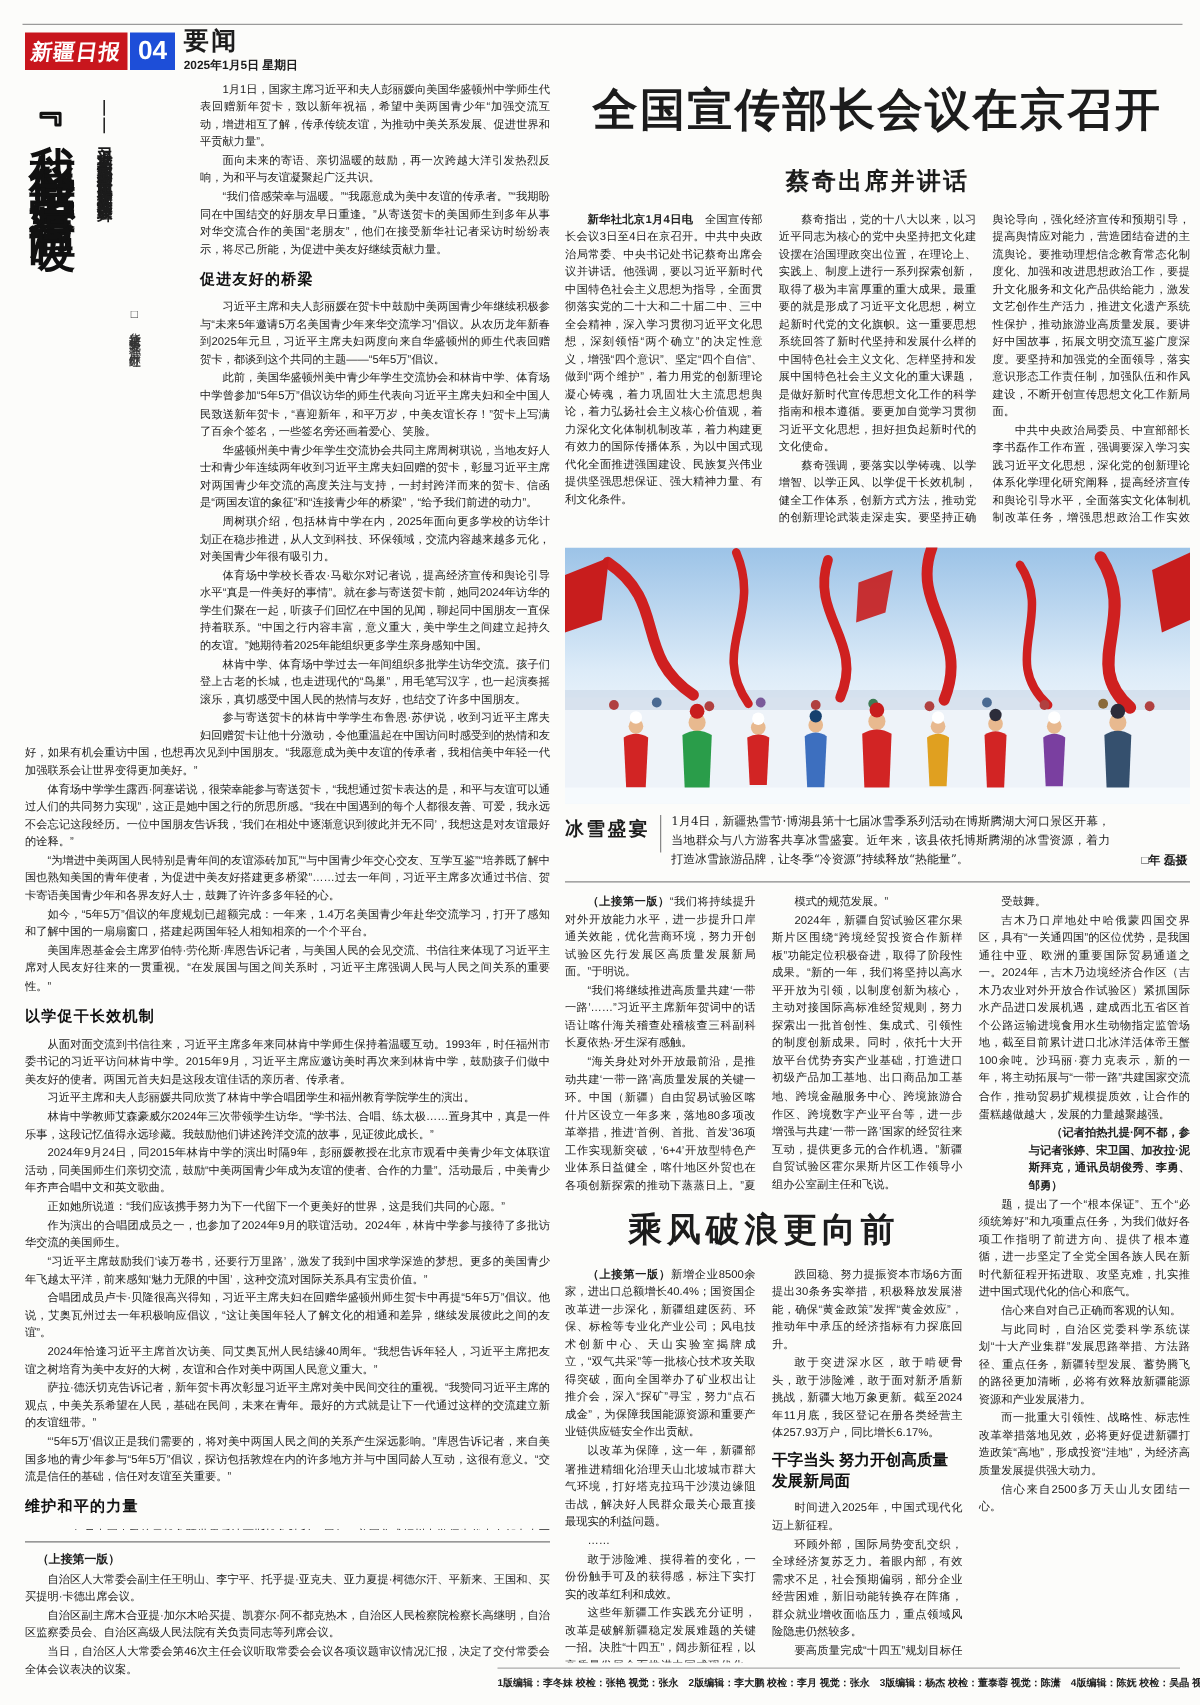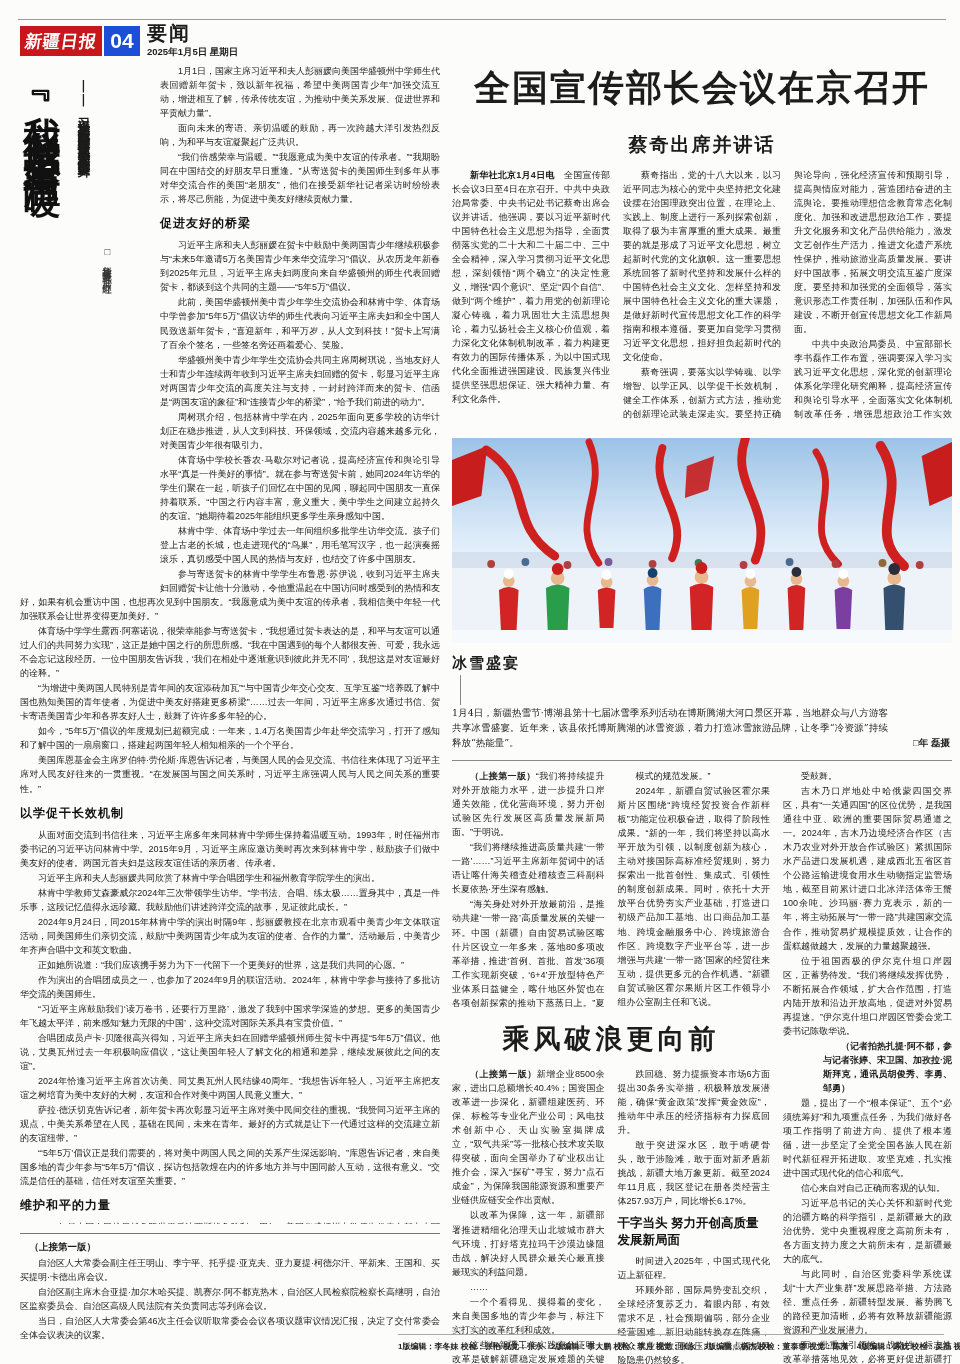--- a/index.html
+++ b/index.html
@@ -31,21 +31,21 @@
   .subhead{font-weight:bold;font-size:12px;text-align:left;text-indent:0;margin:9px 0 6px;letter-spacing:1px;color:#111;}
   .subhead2{font-weight:bold;font-size:12.5px;text-indent:0;margin:7px 0 5px;line-height:1.35;color:#111;}
   .jump-rule{border-top:1px solid #777;margin:9px 0 7px;}
   .jump-marker{font-weight:bold;font-size:9.5px;text-indent:1em;margin:0 0 2px 0;}
 
   
   .main-headline{text-align:center;font-weight:bold;font-size:36px;letter-spacing:2px;line-height:1.1;margin:4px 0 0;}
   .main-subheadline{text-align:center;font-weight:bold;font-size:19px;letter-spacing:2px;margin:24px 0 10px;}
   .main-cols{column-count:3;column-gap:13px;height:262px;overflow:hidden;}
   .photo-wrap{margin-top:8px;line-height:0;}
-  .caption-row{display:flex;align-items:flex-start;margin-top:7px;position:relative;flex-direction:column;}
+  .caption-row{display:flex;align-items:flex-start;margin-top:7px;position:relative;}
   .caption-label{font-weight:bold;font-size:15px;letter-spacing:2px;white-space:nowrap;padding-top:4px;}
   .caption-div{width:1px;background:#888;height:30px;margin:2px 8px 0 8px;flex:none;}
   .caption-text{flex:1;font-family:"DejaVu Serif",serif;font-size:9.5px;line-height:1.6;text-align:justify;
                 color:#222;padding-right:64px;}
   .caption-credit{position:absolute;right:2px;bottom:0;font-weight:bold;font-size:9.5px;font-family:"Liberation Sans",sans-serif;}
   .section-rule{border-top:1px solid #888;margin:10px 0 8px;}
 
   
   .bottom-section{display:flex;gap:13px;height:622px;overflow:hidden;}
   .br-left{width:318px;flex:none;}
@@ -83,21 +83,21 @@
           <div class="v-title">『我们倍感荣幸与温暖』</div>
           <div class="v-subtitle">——习近平主席和夫人彭丽媛回赠新年贺卡让美国青少年和友好人士深受鼓舞</div>
           <div class="v-byline">□新华社记者吴晓凌 孙浩 乔继红</div>
         </div>
         <div>
             <p class="para">1月1日，国家主席习近平和夫人彭丽媛向美国华盛顿州中学师生代表回赠新年贺卡，致以新年祝福，希望中美两国青少年“加强交流互动，增进相互了解，传承传统友谊，为推动中美关系发展、促进世界和平贡献力量”。</p>
             <p class="para">面向未来的寄语、亲切温暖的鼓励，再一次跨越大洋引发热烈反响，为和平与友谊凝聚起广泛共识。</p>
             <p class="para">“我们倍感荣幸与温暖。”“我愿意成为美中友谊的传承者。”“我期盼同在中国结交的好朋友早日重逢。”从寄送贺卡的美国师生到多年从事对华交流合作的美国“老朋友”，他们在接受新华社记者采访时纷纷表示，将尽己所能，为促进中美友好继续贡献力量。</p>
             <p class="subhead">促进友好的桥梁</p>
             <p class="para">习近平主席和夫人彭丽媛在贺卡中鼓励中美两国青少年继续积极参与“未来5年邀请5万名美国青少年来华交流学习”倡议。从农历龙年新春到2025年元旦，习近平主席夫妇两度向来自华盛顿州的师生代表回赠贺卡，都谈到这个共同的主题——“5年5万”倡议。</p>
-            <p class="para">此前，美国华盛顿州美中青少年学生交流协会和林肯中学、体育场中学曾参加“5年5万”倡议访华的师生代表向习近平主席夫妇和全中国人民致送新年贺卡，“喜迎新年，和平万岁，从人文到科技！”贺卡上写满了百余个签名，一些签名旁还画着爱心、笑脸。</p>
+            <p class="para">此前，美国华盛顿州美中青少年学生交流协会和林肯中学、体育场中学曾参加“5年5万”倡议访华的师生代表向习近平主席夫妇和全中国人民致送新年贺卡，“喜迎新年，和平万岁，中美友谊长存！”贺卡上写满了百余个签名，一些签名旁还画着爱心、笑脸。</p>
             <p class="para">华盛顿州美中青少年学生交流协会共同主席周树琪说，当地友好人士和青少年连续两年收到习近平主席夫妇回赠的贺卡，彰显习近平主席对两国青少年交流的高度关注与支持，一封封跨洋而来的贺卡、信函是“两国友谊的象征”和“连接青少年的桥梁”，“给予我们前进的动力”。</p>
             <p class="para">周树琪介绍，包括林肯中学在内，2025年面向更多学校的访华计划正在稳步推进，从人文到科技、环保领域，交流内容越来越多元化，对美国青少年很有吸引力。</p>
             <p class="para">体育场中学校长香农·马歇尔对记者说，提高经济宣传和舆论引导水平“真是一件美好的事情”。就在参与寄送贺卡前，她同2024年访华的学生们聚在一起，听孩子们回忆在中国的见闻，聊起同中国朋友一直保持着联系。“中国之行内容丰富，意义重大，美中学生之间建立起持久的友谊。”她期待着2025年能组织更多学生亲身感知中国。</p>
             <p class="para">林肯中学、体育场中学过去一年间组织多批学生访华交流。孩子们登上古老的长城，也走进现代的“鸟巢”，用毛笔写汉字，也一起演奏摇滚乐，真切感受中国人民的热情与友好，也结交了许多中国朋友。</p>
             <p class="para">参与寄送贺卡的林肯中学学生布鲁恩·苏伊说，收到习近平主席夫妇回赠贺卡让他十分激动，令他重温起在中国访问时感受到的热情和友好，如果有机会重访中国，也想再次见到中国朋友。“我愿意成为美中友谊的传承者，我相信美中年轻一代加强联系会让世界变得更加美好。”</p>
             <p class="para">体育场中学学生露西·阿塞诺说，很荣幸能参与寄送贺卡，“我想通过贺卡表达的是，和平与友谊可以通过人们的共同努力实现”，这正是她中国之行的所思所感。“我在中国遇到的每个人都很友善、可爱，我永远不会忘记这段经历。一位中国朋友告诉我，‘我们在相处中逐渐意识到彼此并无不同’，我想这是对友谊最好的诠释。”</p>
             <p class="para">“为增进中美两国人民特别是青年间的友谊添砖加瓦”“与中国青少年交心交友、互学互鉴”“培养既了解中国也熟知美国的青年使者，为促进中美友好搭建更多桥梁”……过去一年间，习近平主席多次通过书信、贺卡寄语美国青少年和各界友好人士，鼓舞了许许多多年轻的心。</p>
             <p class="para">如今，“5年5万”倡议的年度规划已超额完成：一年来，1.4万名美国青少年赴华交流学习，打开了感知和了解中国的一扇扇窗口，搭建起两国年轻人相知相亲的一个个平台。</p>
             <p class="para">美国库恩基金会主席罗伯特·劳伦斯·库恩告诉记者，与美国人民的会见交流、书信往来体现了习近平主席对人民友好往来的一贯重视。“在发展国与国之间关系时，习近平主席强调人民与人民之间关系的重要性。”</p>
             <p class="subhead">以学促干长效机制</p>
@@ -247,44 +247,42 @@
                 <p class="para">模式的规范发展。”</p>
                 <p class="para">2024年，新疆自贸试验区霍尔果斯片区围绕“跨境经贸投资合作新样板”功能定位积极奋进，取得了阶段性成果。“新的一年，我们将坚持以高水平开放为引领，以制度创新为核心，主动对接国际高标准经贸规则，努力探索出一批首创性、集成式、引领性的制度创新成果。同时，依托十大开放平台优势夯实产业基础，打造进口初级产品加工基地、出口商品加工基地、跨境金融服务中心、跨境旅游合作区、跨境数字产业平台等，进一步增强与共建‘一带一路’国家的经贸往来互动，提供更多元的合作机遇。”新疆自贸试验区霍尔果斯片区工作领导小组办公室副主任和飞说。</p>
               </div>
           </div>
           <h2 class="feature-headline">乘风破浪更向前</h2>
           <div class="b-row">
             <div class="a-col">
                 <p class="para"><b>（上接第一版）</b>新增企业8500余家，进出口总额增长40.4%；国资国企改革进一步深化，新疆组建医药、环保、标检等专业化产业公司；风电技术创新中心、天山实验室揭牌成立，“双气共采”等一批核心技术攻关取得突破，面向全国举办了矿业权出让推介会，深入“探矿”寻宝，努力“点石成金”，为保障我国能源资源和重要产业链供应链安全作出贡献。</p>
                 <p class="para">以改革为保障，这一年，新疆部署推进精细化治理天山北坡城市群大气环境，打好塔克拉玛干沙漠边缘阻击战，解决好人民群众最关心最直接最现实的利益问题。</p>
                 <p class="para">……</p>
-                <p class="para">一个个看得见、摸得着的变化，来自美国多地的青少年参与，标注下实打实的改革红利和成效。</p>
+                <p class="para">敢于涉险滩、摸得着的变化，一份份触手可及的获得感，标注下实打实的改革红利和成效。</p>
                 <p class="para">这些年新疆工作实践充分证明，改革是破解新疆稳定发展难题的关键一招。决胜“十四五”，阔步新征程，以高质量发展全面推进中国式现代化，必须把进一步全面深化改革作为根本动力。</p>
               </div>
             <div class="a-col">
                 <p class="para">跌回稳、努力提振资本市场6方面提出30条务实举措，积极释放发展潜能，确保“黄金政策”发挥“黄金效应”，推动年中承压的经济指标有力探底回升。</p>
                 <p class="para">敢于突进深水区，敢于啃硬骨头，敢于涉险滩，敢于面对新矛盾新挑战，新疆大地万象更新。截至2024年11月底，我区登记在册各类经营主体257.93万户，同比增长6.17%。</p>
                 <p class="subhead2">干字当头 努力开创高质量发展新局面</p>
                 <p class="para">时间进入2025年，中国式现代化迈上新征程。</p>
                 <p class="para">环顾外部，国际局势变乱交织，全球经济复苏乏力。着眼内部，有效需求不足，社会预期偏弱，部分企业经营困难，新旧动能转换存在阵痛，群众就业增收面临压力，重点领域风险隐患仍然较多。</p>
                 <p class="para">要高质量完成“十四五”规划目标任务，也为实现“十五五”良好开局打牢基础——这意味着不一般的使命，需要不一般的担当和作为。新疆该以怎样的姿态迎难而上？</p>
               </div>
           </div>
         </div>
         <div class="br-right">
           <div>
               <p class="para">受鼓舞。</p>
               <p class="para">吉木乃口岸地处中哈俄蒙四国交界区，具有“一关通四国”的区位优势，是我国通往中亚、欧洲的重要国际贸易通道之一。2024年，吉木乃边境经济合作区（吉木乃农业对外开放合作试验区）紧抓国际水产品进口发展机遇，建成西北五省区首个公路运输进境食用水生动物指定监管场地，截至目前累计进口北冰洋活体帝王蟹100余吨。沙玛丽·赛力克表示，新的一年，将主动拓展与“一带一路”共建国家交流合作，推动贸易扩规模提质效，让合作的蛋糕越做越大，发展的力量越聚越强。</p>
-              <p class="para">位于祖国西极的伊尔克什坦口岸园区，正蓄势待发。“我们将继续发挥优势，不断拓展合作领域，扩大合作范围，打造内陆开放和沿边开放高地，促进对外贸易再提速。”伊尔克什坦口岸园区管委会党工委书记陈敬华说。</p>
               <p class="para bold">（记者拍热扎提·阿不都，参与记者张婷、宋卫国、加孜拉·泥斯拜克，通讯员胡俊秀、李勇、邹勇）</p>
             </div>
           <div>
               <p class="para">题，提出了一个“根本保证”、五个“必须统筹好”和九项重点任务，为我们做好各项工作指明了前进方向、提供了根本遵循，进一步坚定了全党全国各族人民在新时代新征程开拓进取、攻坚克难，扎实推进中国式现代化的信心和底气。</p>
               <p class="para">信心来自对自己正确而客观的认知。</p>
-              <p class="para">习近平总书记的关心关怀和新时代党的治疆方略的科学指引，是新疆最大的政治优势。党中央重视程度之高前所未有，各方面支持力度之大前所未有，是新疆最大的底气。</p>
               <p class="para">与此同时，自治区党委科学系统谋划“十大产业集群”发展思路举措、方法路径、重点任务，新疆转型发展、蓄势腾飞的路径更加清晰，必将有效释放新疆能源资源和产业发展潜力。</p>
               <p class="para">而一批重大引领性、战略性、标志性改革举措落地见效，必将更好促进新疆打造政策“高地”，形成投资“洼地”，为经济高质量发展提供强大动力。</p>
               <p class="para">信心来自2500多万天山儿女团结一心。</p>
             </div>
         </div>
       </div>
     </div>
   </div>
 
   <div class="footer-credits">1版编辑：李冬妹 校检：张艳 视觉：张永　2版编辑：李大鹏 校检：李月 视觉：张永　3版编辑：杨杰 校检：董泰蓉 视觉：陈潇　4版编辑：陈妩 校检：吴晶 视觉：陈潇</div>

